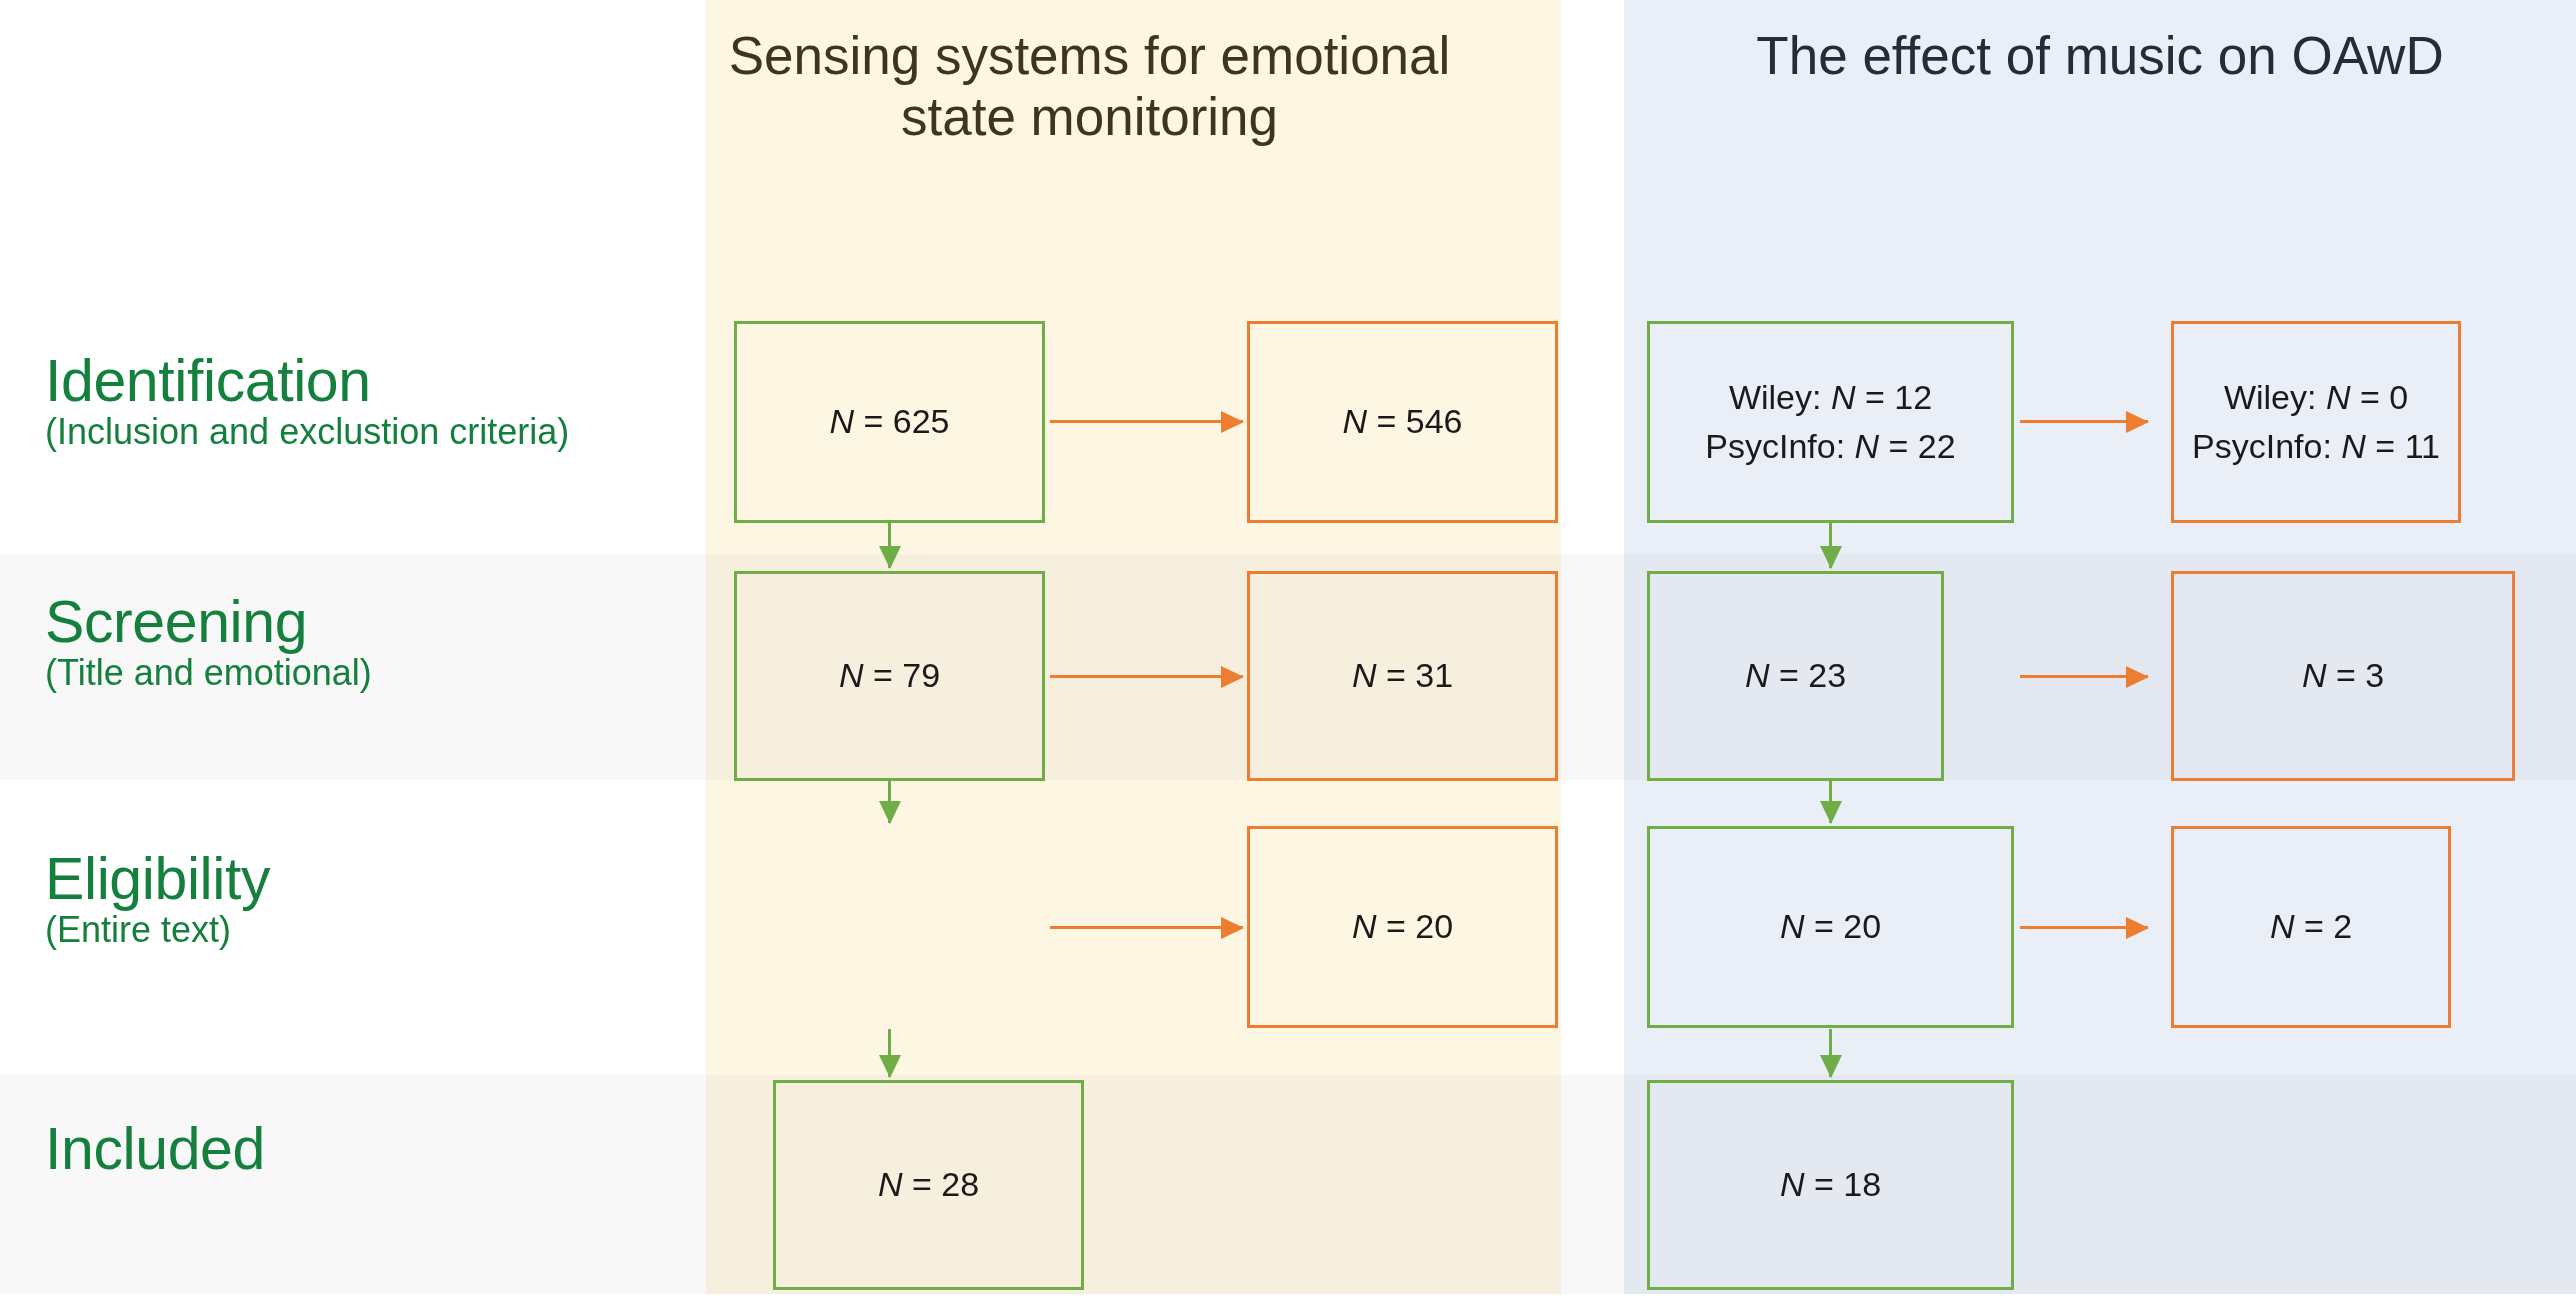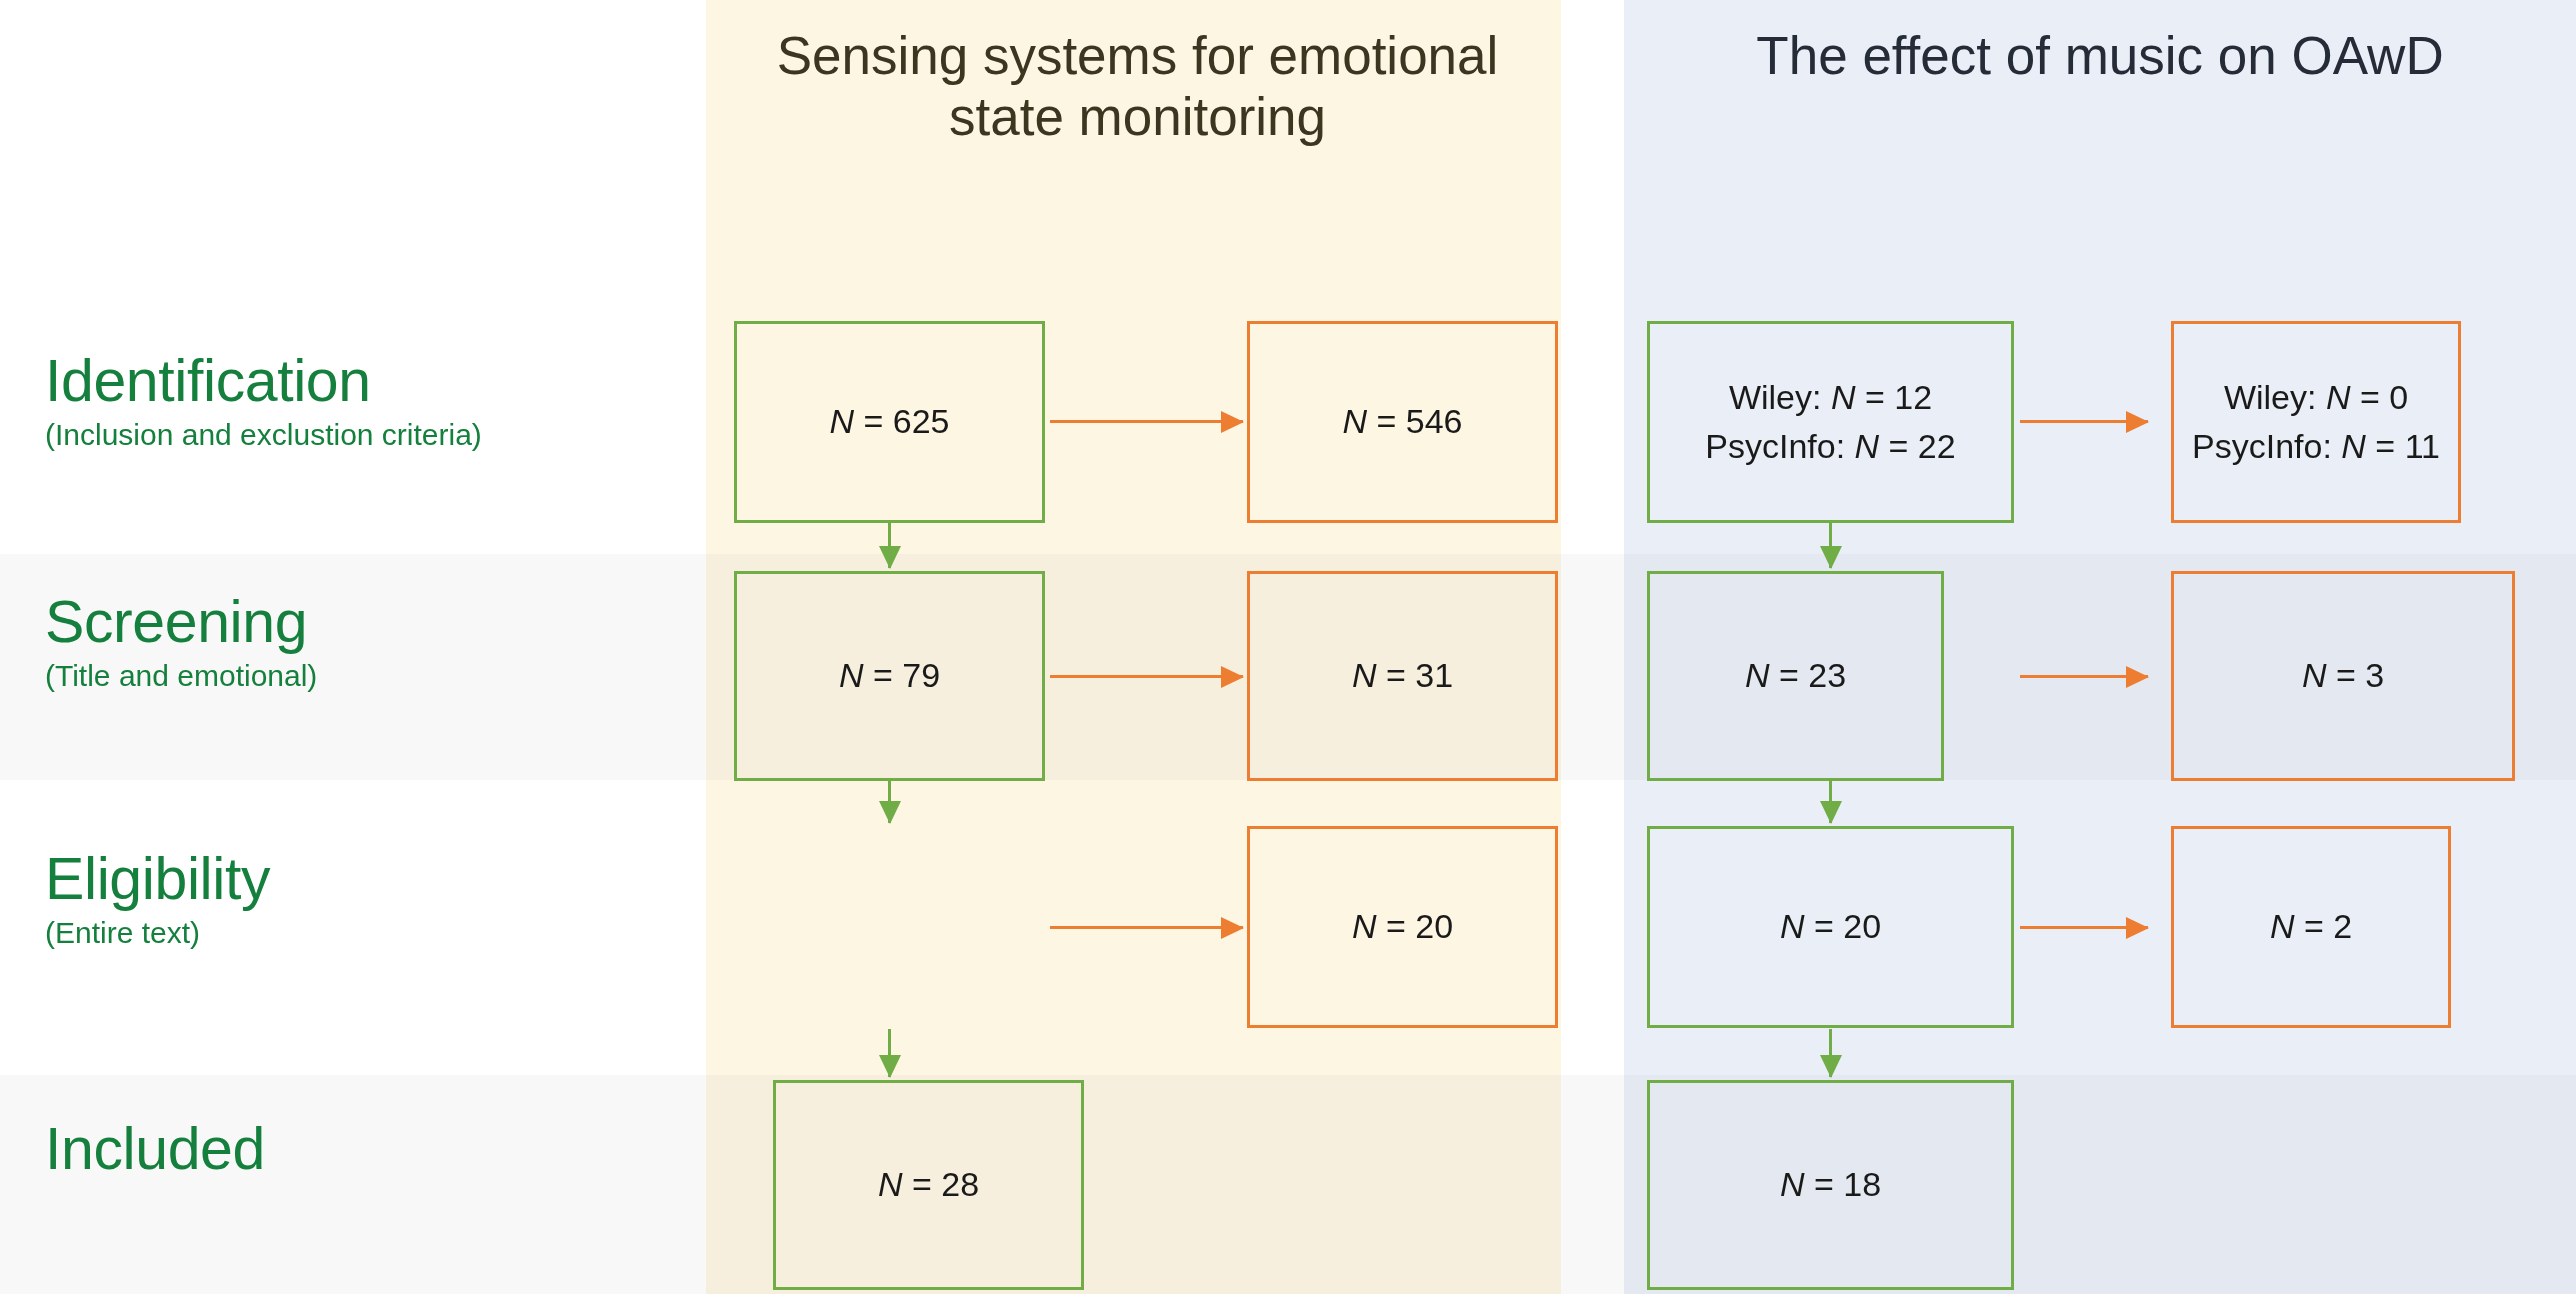--- a/index.html
+++ b/index.html
@@ -57,44 +57,42 @@
     color: #15803d;
   }
   .stage-label .stage-title {
     font-size: 59px;
     line-height: 1.0;
     font-weight: 400;
     letter-spacing: -0.4px;
     white-space: nowrap;
   }
   .stage-label .stage-sub {
-    font-size: 30px;
+    font-size: 36px;
     line-height: 1.15;
-    margin-top: 7px;
     white-space: nowrap;
   }
   .stage-label.s0 { top: 352px; }
   .stage-label.s1 { top: 593px; }
   .stage-label.s2 { top: 850px; }
   .stage-label.s3 { top: 1120px; }
 
   
   .col-header {
     position: absolute;
     top: 25px;
     text-align: center;
     font-size: 53px;
     line-height: 1.16;
     font-weight: 400;
   }
   .col-header.cream {
     left: 706px;
     width: 767px;
     color: #3c3520;
-    padding-left: 48px;
   }
   .col-header.blue {
     left: 1624px;
     width: 952px;
     color: #262b38;
   }
 
   
   .flow-box {
     position: absolute;

